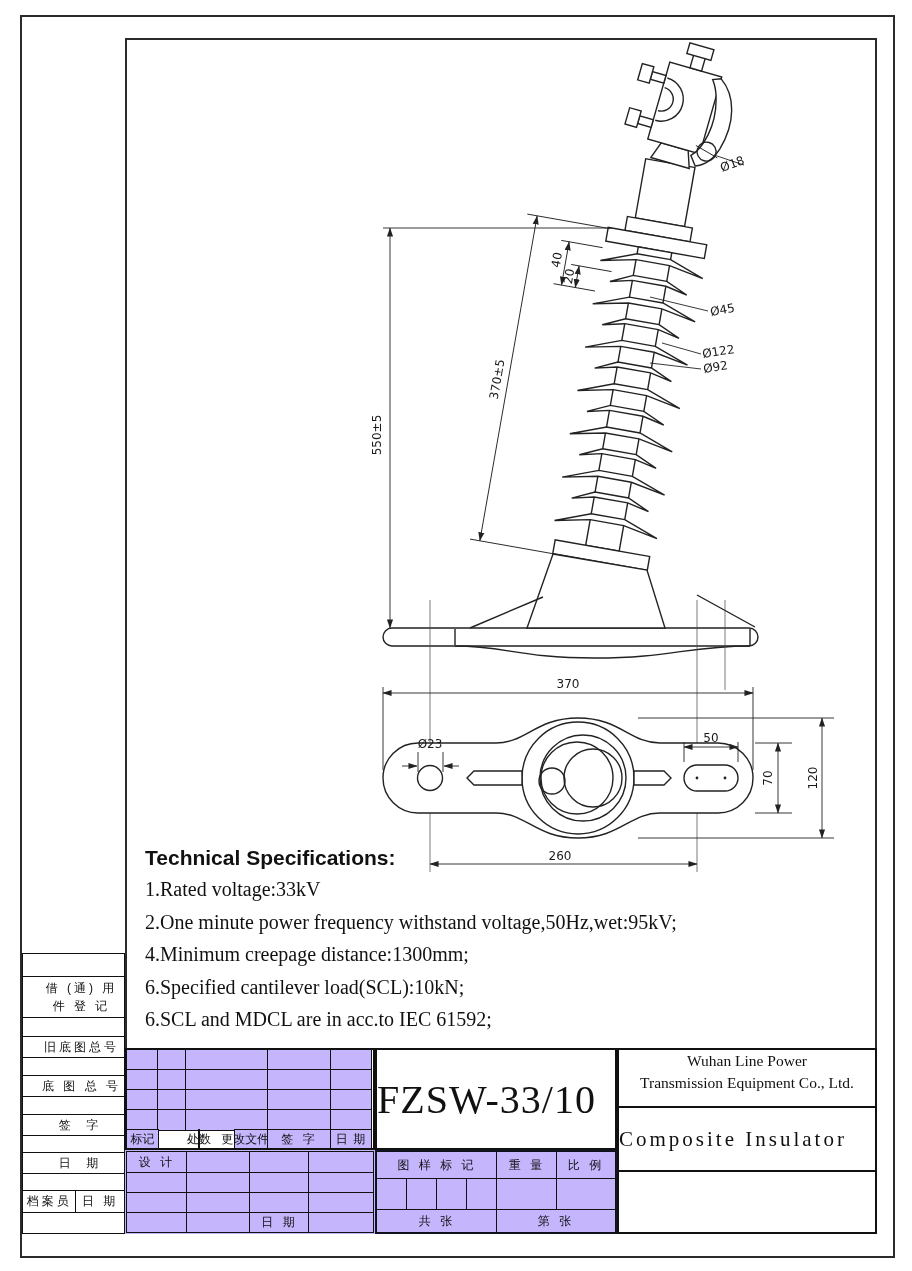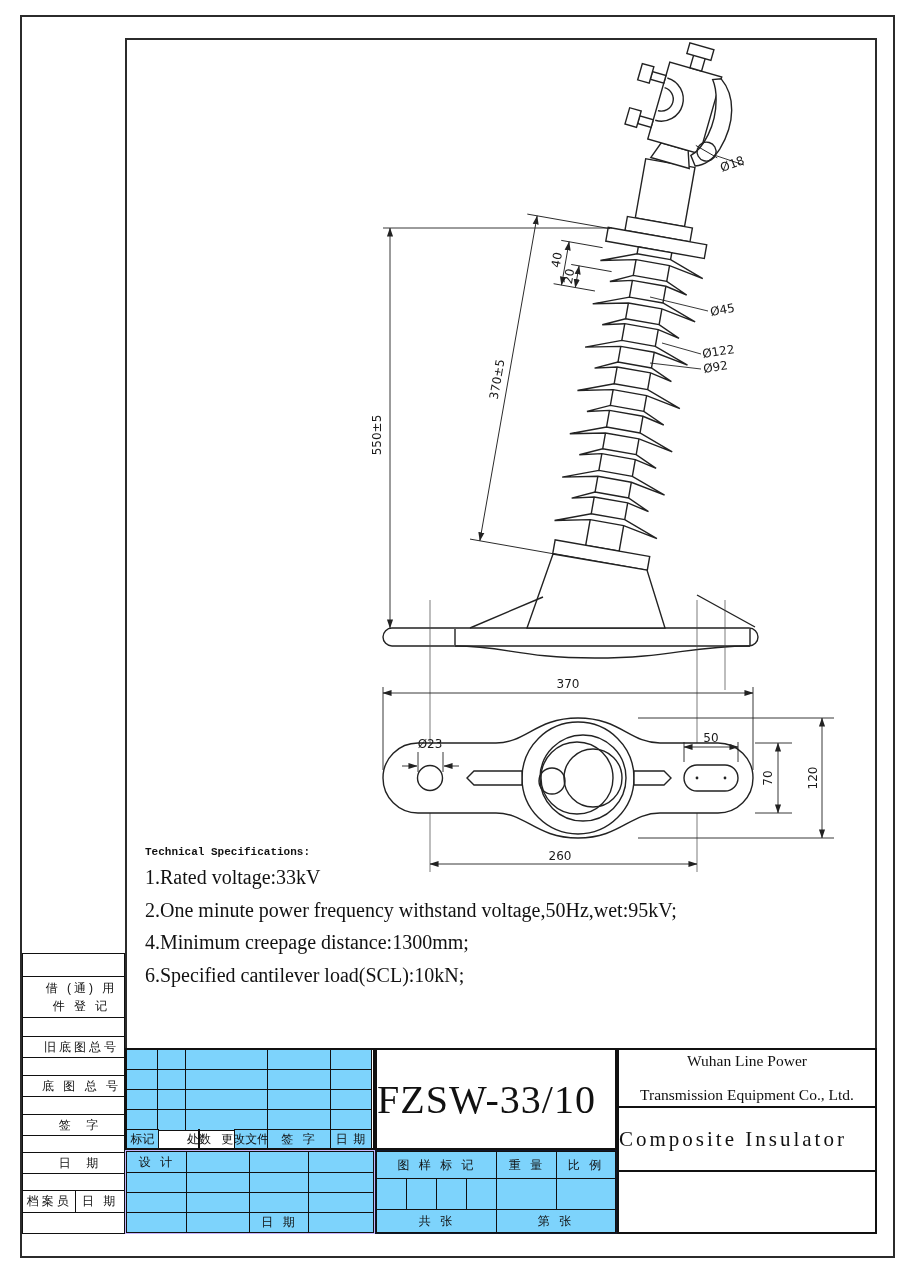--- a/index.html
+++ b/index.html
@@ -1,33 +1,33 @@
 <!DOCTYPE html>
 <html><head>
 <meta charset="utf-8">
 <style>
   html,body{margin:0;padding:0;background:#e8e8e8;}
   .page{position:relative;width:912px;height:1271px;background:#fff;overflow:hidden;
         font-family:"Liberation Sans",sans-serif;color:#111;}
   .frame{position:absolute;box-sizing:border-box;border:2px solid #2b2b2b;background:transparent;}
   .cell{position:absolute;box-sizing:border-box;border:2px solid #111;background:#fff;
-        display:flex;align-items:center;justify-content:space-between;text-align:center;gap:11px;}
+        display:flex;align-items:center;justify-content:flex-start;text-align:center;}
   .cn{font-size:12px;letter-spacing:3px;white-space:nowrap;}
   .cn2{font-size:12px;letter-spacing:6px;white-space:nowrap;}
   .sidebar-row{position:relative;box-sizing:border-box;border:1.8px solid #111;margin-top:-1.8px;
         background:#fff;display:flex;align-items:center;justify-content:center;flex-direction:column;padding-left:16px;}
   .sidebar{position:absolute;left:22px;top:955px;width:103px;}
   .grid{position:absolute;box-sizing:border-box;display:grid;background:#fff;}
-  .grid>div{box-sizing:border-box;border:1.4px solid #111;margin:-0.7px;background:#7dd3fc;
+  .grid>div{box-sizing:border-box;border:1.4px solid #111;margin:-0.7px;background:#c4b5fd;
         display:flex;align-items:center;justify-content:center;text-align:center;}
   .model-cell{font-family:"Liberation Serif",serif;font-size:40px;letter-spacing:1px;}
   .company-cell{font-family:"Liberation Serif",serif;font-size:15.5px;line-height:1.45;flex-direction:column;}
   .product-cell{font-family:"Liberation Serif",serif;font-size:21px;letter-spacing:3px;}
   .specs{position:absolute;left:145px;top:846px;width:480px;}
-  .specs h3{margin:0 0 8px 0;font-size:11px;font-family:Liberation Mono, monospace;}
+  .specs h3{margin:0 0 8px 0;font-size:21px;font-family:Liberation Sans, sans-serif;}
   .specs div{font-family:"Liberation Serif",serif;font-size:20px;margin-bottom:9.5px;white-space:nowrap;}
   svg text{font-family:"DejaVu Sans",sans-serif;font-size:12px;fill:#1a1a1a;}
   svg .s{stroke:#222;fill:none;stroke-width:1.4;}
   svg .f{stroke:#222;fill:#fff;stroke-width:1.4;}
   svg .d{stroke:#222;fill:none;stroke-width:0.9;}
   svg .c{stroke:#444;fill:none;stroke-width:0.7;}
 </style>
 </head>
 <body>
 
@@ -182,20 +182,21 @@
     <line class="d" x1="430" y1="864" x2="697" y2="864" marker-start="url(#ar)" marker-end="url(#ar)"></line>
     <text text-anchor="middle" transform="translate(560 860)">260</text>
   </svg>
 
   <div class="specs">
     <h3>Technical Specifications:</h3>
     <div>1.Rated voltage:33kV</div>
     <div>2.One minute power frequency withstand voltage,50Hz,wet:95kV;</div>
     <div>4.Minimum creepage distance:1300mm;</div>
     <div>6.Specified cantilever load(SCL):10kN;</div>
+    <div>6.SCL and MDCL are in acc.to IEC 61592;</div>
   </div>
 
   <div class="sidebar">
     <div class="sidebar-row" style="height:25px;"></div>
     <div class="sidebar-row cn" style="height:42px;line-height:1.5;">
       <span>借 (通) 用</span>
         <span>件 登 记</span>
     </div>
     <div class="sidebar-row" style="height:21px;"></div>
     <div class="sidebar-row cn" style="height:23px;">

